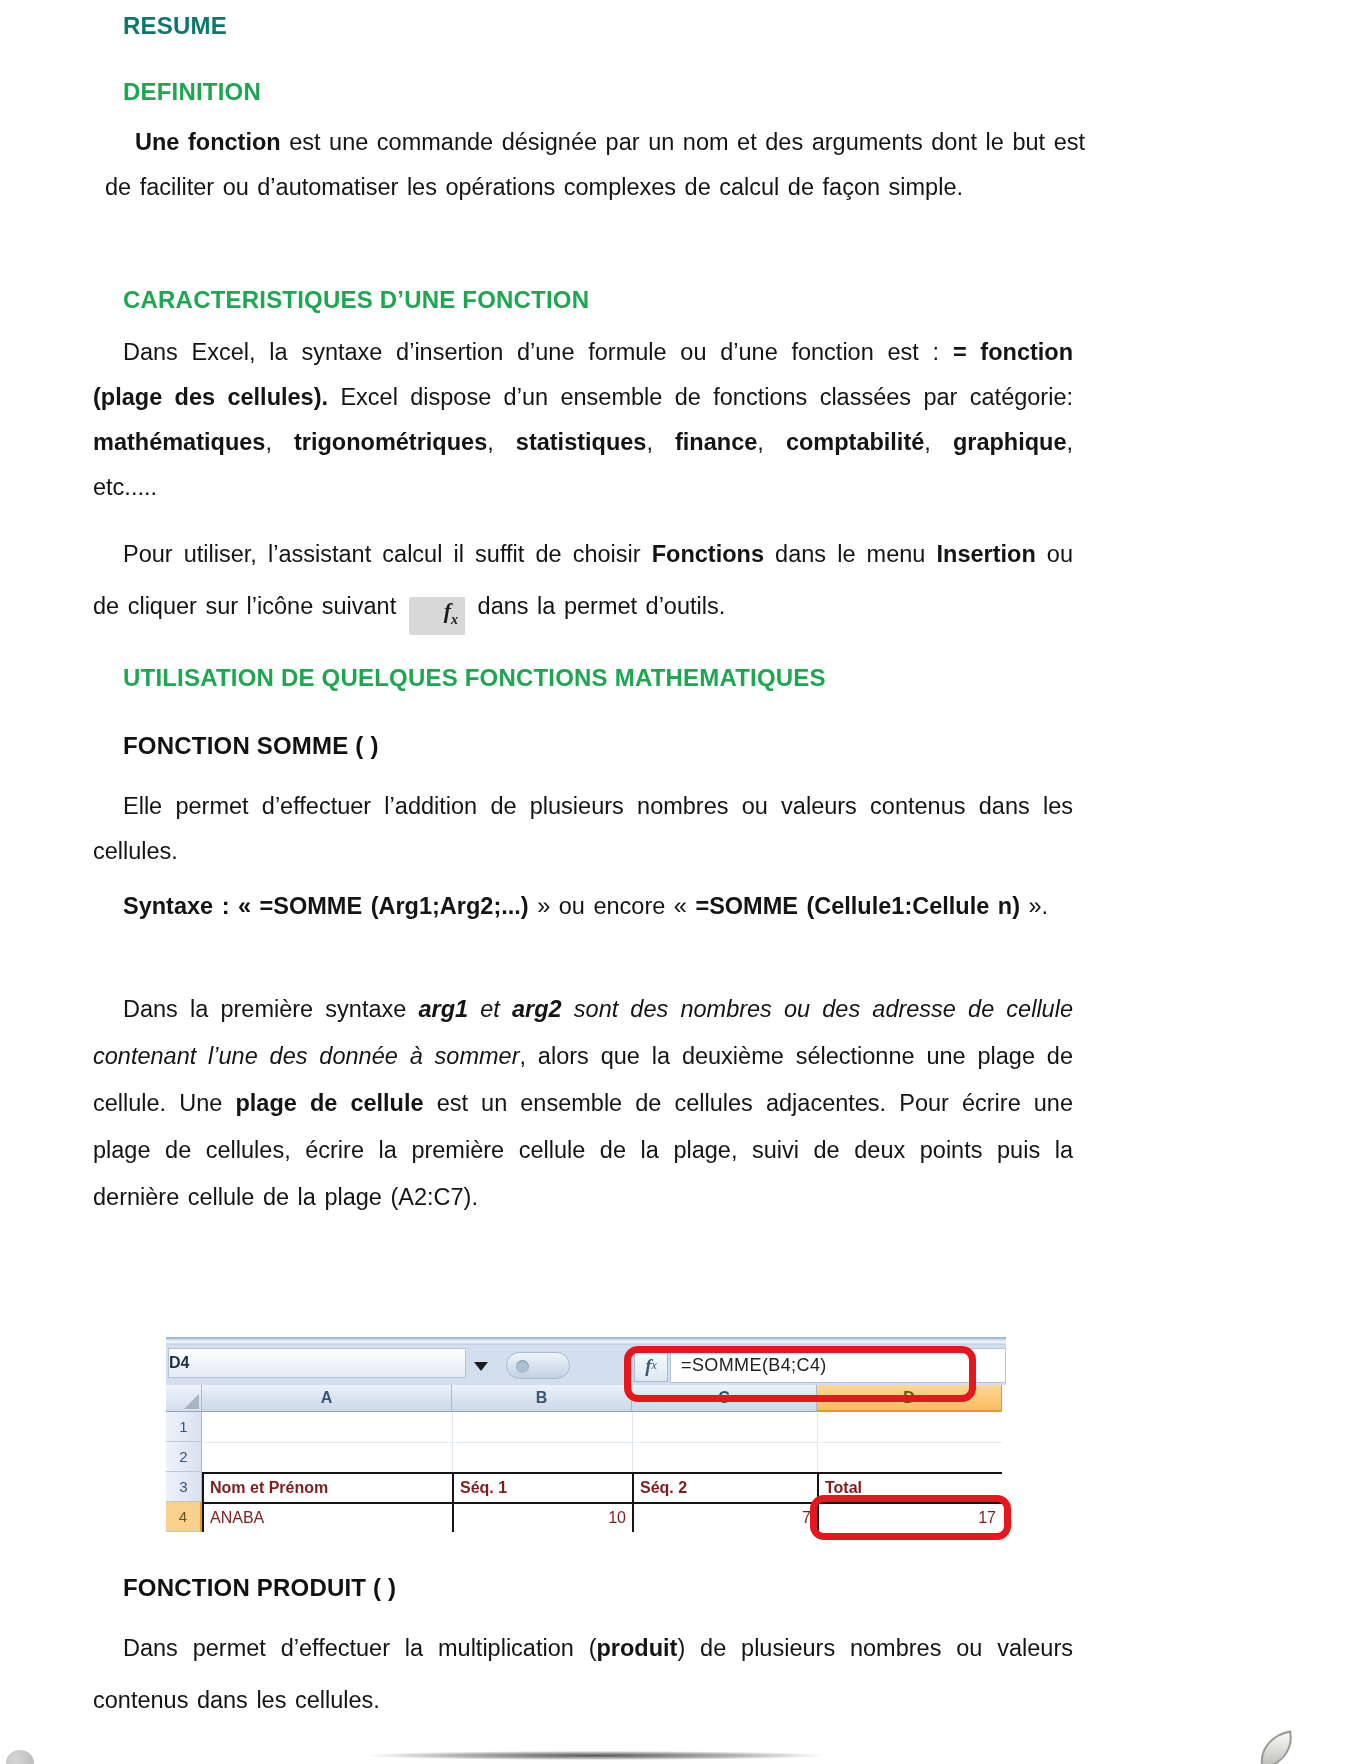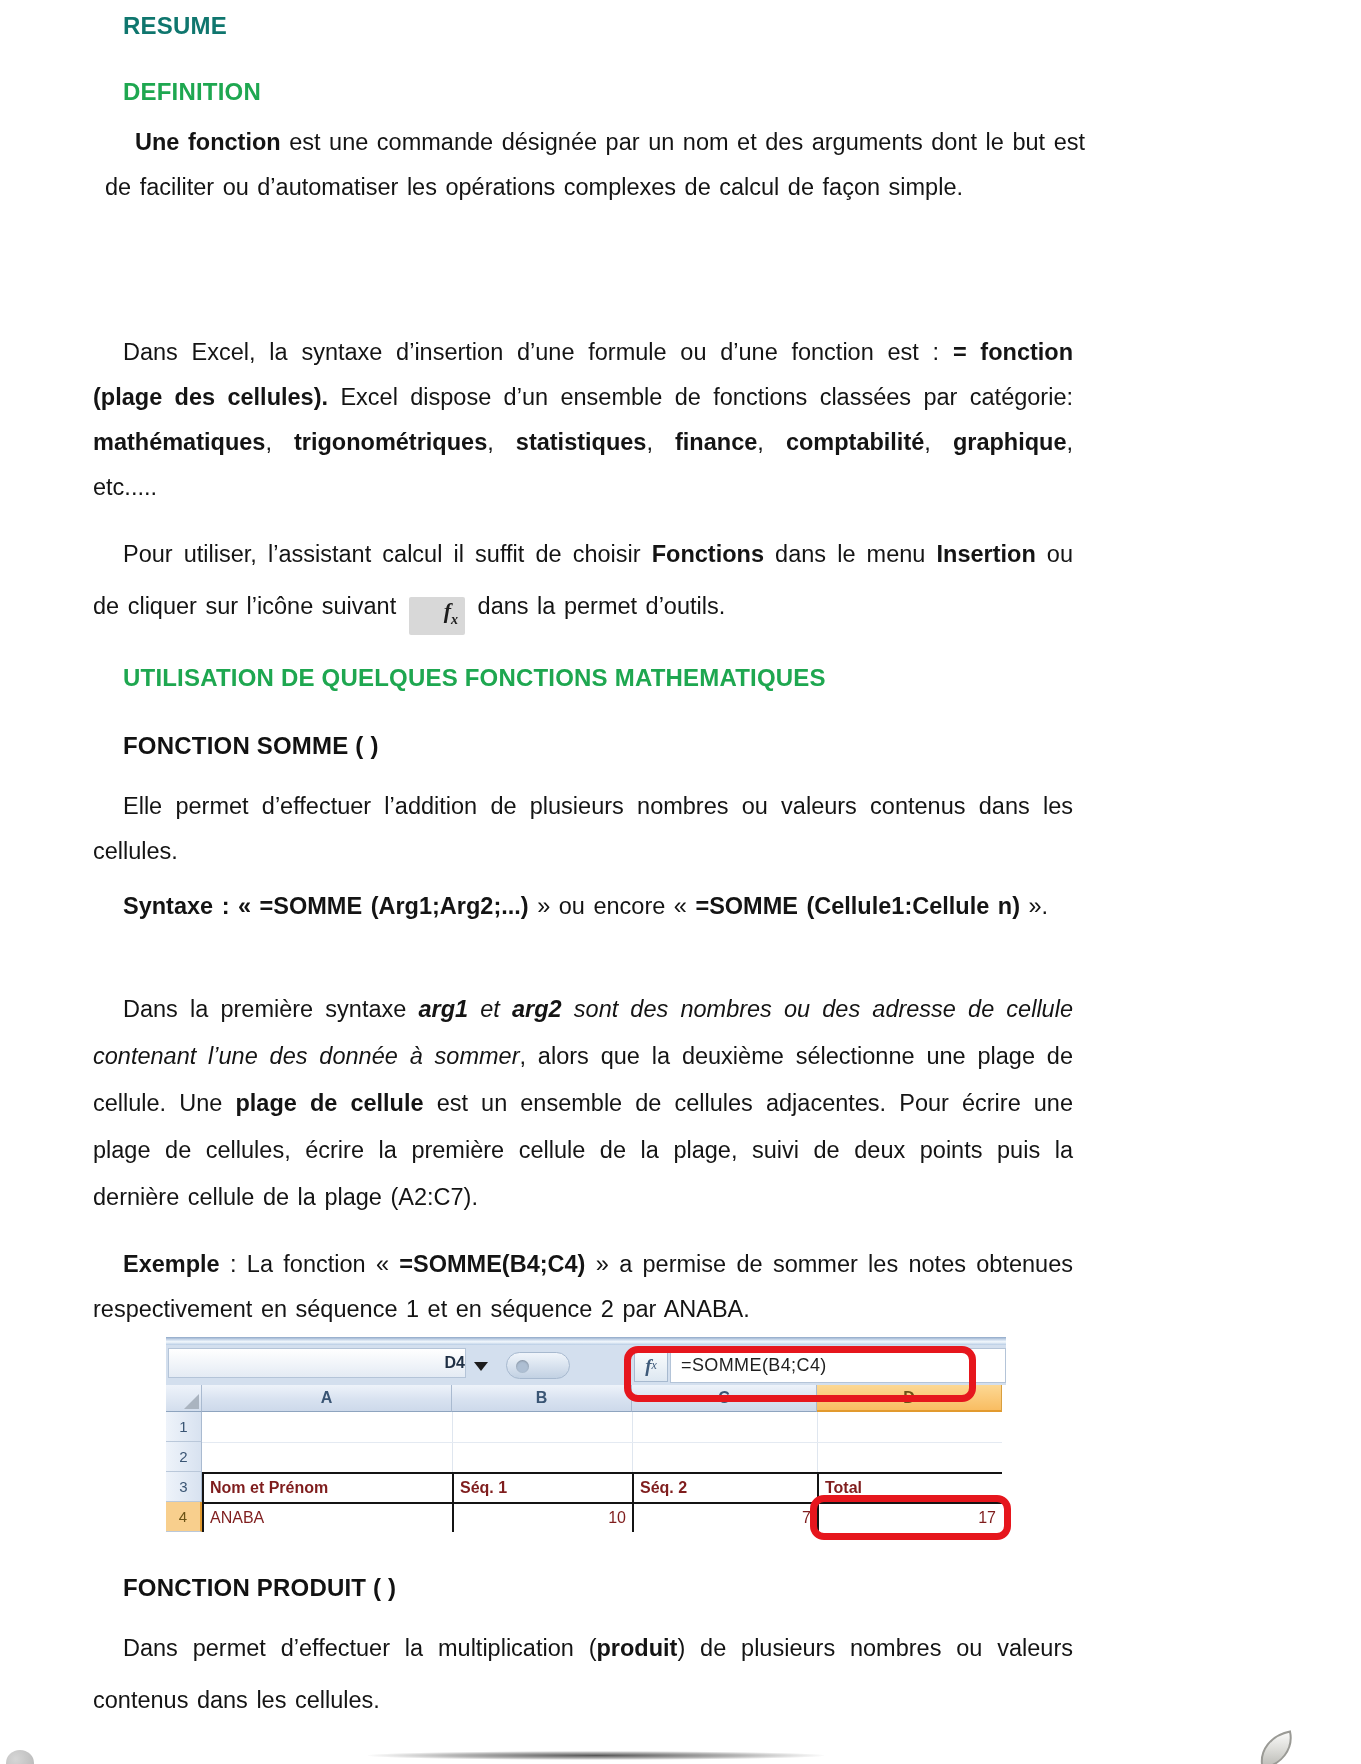--- a/index.html
+++ b/index.html
@@ -25,21 +25,21 @@
   .inline-icon sub { font-weight:bold; font-style:italic; font-size:14px; }
 
   
   .xl { position:absolute; left:166px; top:1337px; width:840px; height:196px;
         font-family:"Liberation Sans", sans-serif; }
   .xl-topstrip { position:absolute; left:0; top:0; width:100%; height:8px;
         background:linear-gradient(#8fa8c8 0%, #cddbec 35%, #f3f8fd 60%, #b7cce4 100%); }
   .xl-frow { position:absolute; left:0; top:8px; width:100%; height:40px; background:#d3dfee; }
   .xl-namebox { position:absolute; left:2px; top:3px; width:298px; height:30px;
         background:linear-gradient(#ffffff,#e4ebf4); border:1px solid #b4c4d8;
-        display:flex; align-items:center; justify-content:flex-end;
+        display:flex; align-items:center; justify-content:flex-start;
         font-size:16px; font-weight:bold; color:#1f2f44; }
   .xl-arrow { position:absolute; left:308px; top:17px; width:0; height:0;
         border-left:7px solid transparent; border-right:7px solid transparent;
         border-top:9px solid #1c1c1c; }
   .xl-pill { position:absolute; left:340px; top:7px; width:64px; height:27px; border-radius:14px;
         background:linear-gradient(#f0f5fb,#c2d1e3); border:1px solid #a7b9cf; }
   .xl-pill::before { content:""; position:absolute; left:9px; top:7px; width:13px; height:13px;
         border-radius:50%; background:#aebfd3; box-shadow:inset 0 1px 2px rgba(0,0,0,.25); }
   .xl-fxbtn { position:absolute; left:468px; top:4px; width:34px; height:33px;
         background:linear-gradient(#fbfdfe,#dde7f1); border:1px solid #a7b9cf;
@@ -100,32 +100,32 @@
 </head>
 <body>
 
 <div class="page">
 
   <div class="h h-red" style="top:12px;">RESUME</div>
   <div class="h h-green" style="top:78px;">DEFINITION</div>
 
   <p class="p ind" style="top:120px;margin-left:12px;"><span class="seg-b">Une fonction</span><span> est une commande désignée par un nom et des arguments dont le but est de faciliter ou d’automatiser les opérations complexes de calcul de façon simple.</span></p>
 
+  <div class="h h-green" style="top:286px;">CARACTERISTIQUES D’UNE FONCTION</div>
 
   <p class="p ind" style="top:330px;"><span>Dans Excel, la syntaxe d’insertion d’une formule ou d’une fonction est : </span><span class="seg-b">= fonction (plage des cellules).</span><span> Excel dispose d’un ensemble de fonctions classées par catégorie: </span><span class="seg-b">mathématiques</span><span>, </span><span class="seg-b">trigonométriques</span><span>, </span><span class="seg-b">statistiques</span><span>, </span><span class="seg-b">finance</span><span>, </span><span class="seg-b">comptabilité</span><span>, </span><span class="seg-b">graphique</span><span>, etc.....</span></p>
 
   <p class="p ind" style="top:528px; line-height:52px;"><span>Pour utiliser, l’assistant calcul il suffit de choisir </span><span class="seg-b">Fonctions</span><span> dans le menu </span><span class="seg-b">Insertion</span><span> ou de cliquer sur l’icône suivant </span><span class="inline-icon"><i>f</i><sub>x</sub></span><span> dans la permet d’outils.</span></p>
 
   <div class="h h-green" style="top:664px;">UTILISATION DE QUELQUES FONCTIONS MATHEMATIQUES</div>
   <div class="h h-black" style="top:732px;">FONCTION SOMME ( )</div>
 
   <p class="p ind" style="top:784px;"><span>Elle permet d’effectuer l’addition de plusieurs nombres ou valeurs  contenus dans les cellules.</span></p>
   <p class="p ind" style="top:884px;"><span class="seg-b">Syntaxe : « =SOMME (Arg1;Arg2;...)</span><span> » ou encore « </span><span class="seg-b">=SOMME (Cellule1:Cellule n)</span><span> ».</span></p>
   <p class="p ind" style="top:986px; line-height:47px;"><span>Dans la première syntaxe </span><span class="seg-b seg-i">arg1</span><span class="seg-i"> et </span><span class="seg-b seg-i">arg2</span><span class="seg-i"> sont des nombres ou des adresse de cellule contenant l’une des donnée à sommer</span><span>, alors que la deuxième sélectionne une plage de cellule. Une </span><span class="seg-b">plage de cellule</span><span> est un ensemble de cellules adjacentes. Pour écrire une plage de cellules, écrire la première cellule de la plage, suivi de deux points puis la dernière cellule de la plage (A2:C7).</span></p>
-  <p class="p ind" style="top:1242px;"><span class="seg-b">Exemple</span><span> : La fonction « </span><span class="seg-b">=SOMME(B4;C4)</span><span> » a permise de sommer les notes obtenues respectivement en séquence 1 et en séquence 2 par ANABA.</span></p>
 
   <div class="xl">
     <div class="xl-topstrip"></div>
 
     <div class="xl-frow">
       <div class="xl-namebox">
         <span>D4</span>
       </div>
       <div class="xl-arrow"></div>
       <div class="xl-pill"></div>

